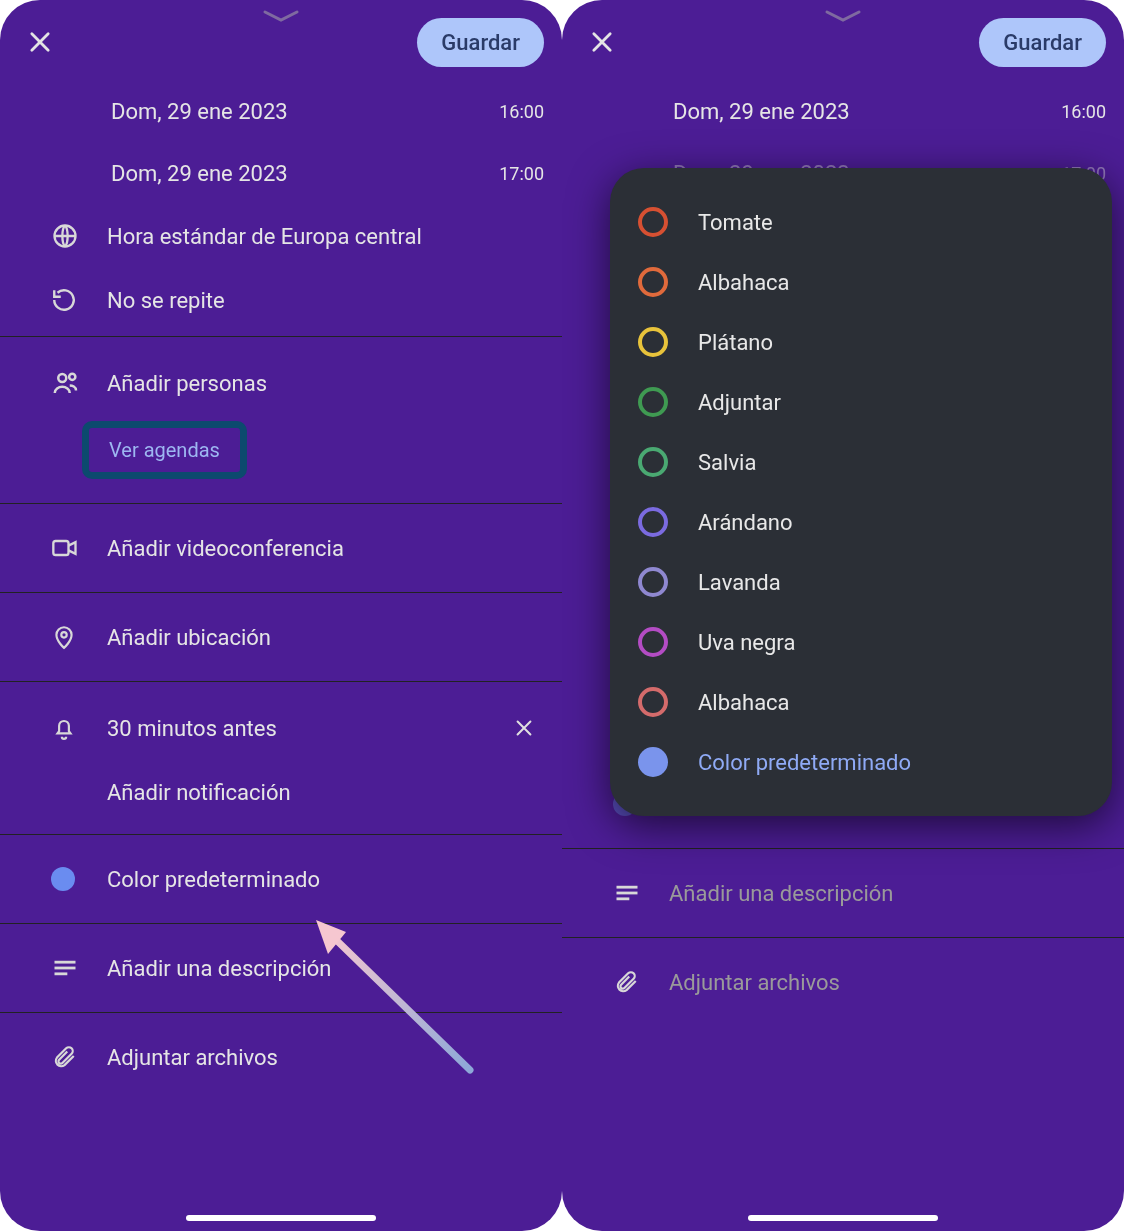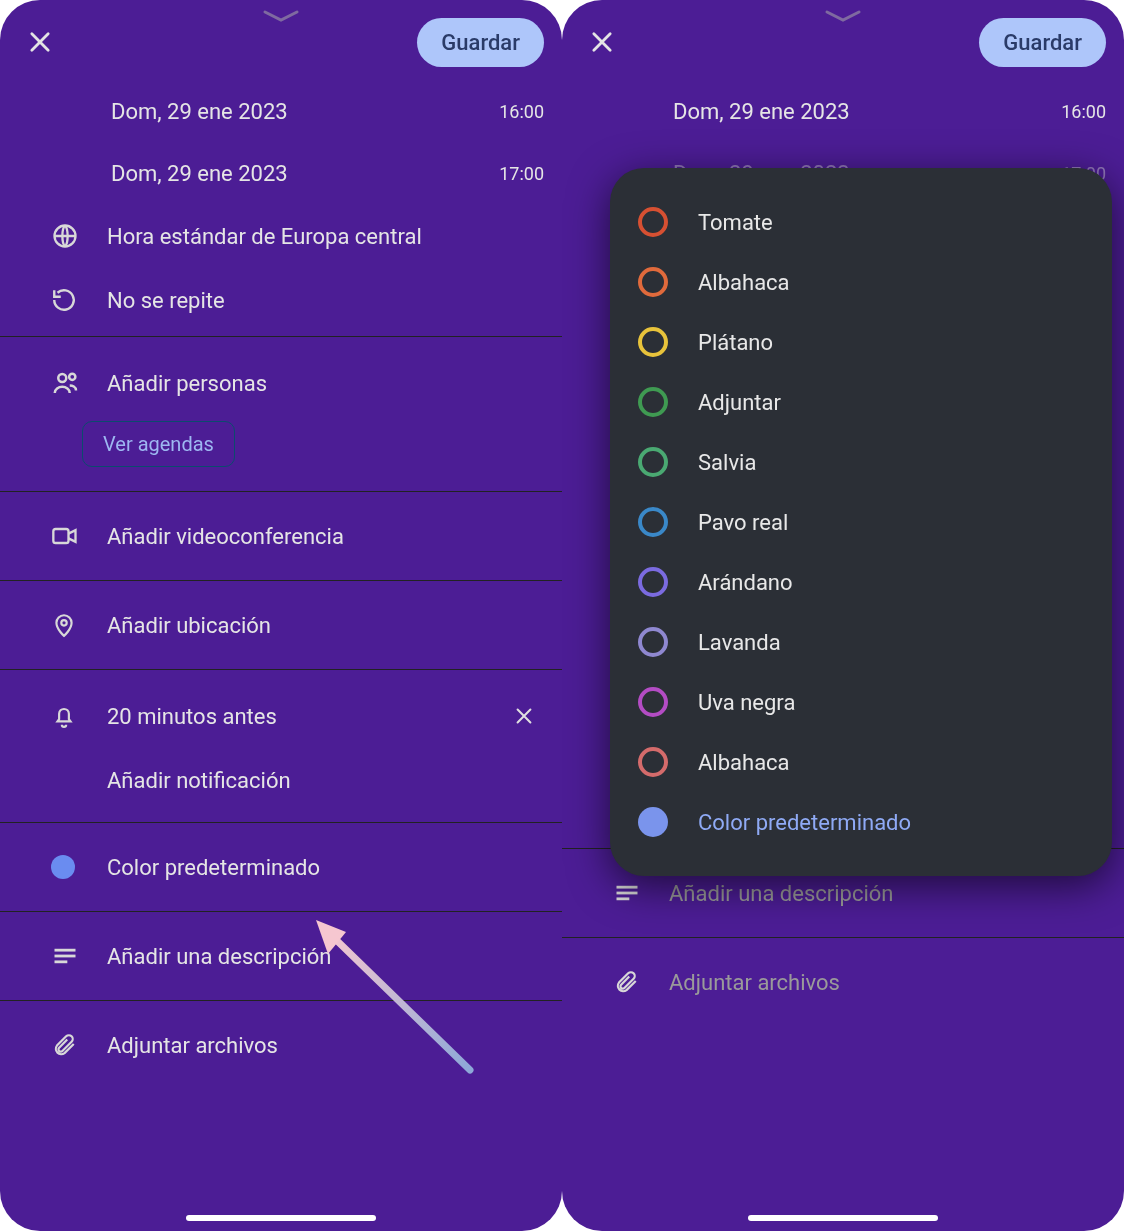--- a/index.html
+++ b/index.html
@@ -69,21 +69,21 @@
     justify-content:flex-start;
     color:#d8d8d8;
   }
   .row .label { flex:1; }
   .row .trail { color:#e5e5e5; font-size:18px; }
   .time-row { padding-left: 82px; min-height:62px; justify-content:space-between; }
   .divider { height:1px; background:#222; margin: 4px 0; }
   .sub-indent { padding-left: 82px; }
   .outline-btn {
     display:inline-block;
-    border:1px solid #0c4a6e;
+    border:7px solid #0c4a6e;
     border-radius: 10px;
     padding: 10px 20px;
     font-size:20px;
     color:#9db7f1;
     cursor:pointer;
     margin-top:6px;
     margin-bottom:14px;
   }
   .x-small {
     width:40px; height:40px;
@@ -234,21 +234,21 @@
   <div class="divider"></div>
 
   <div class="section">
     <div class="row">
       <span class="icon-slot">
         <svg width="26" height="26" viewBox="0 0 24 24" fill="none" stroke="currentColor" stroke-width="2">
             <path d="M6 17h12l-1.5-2V10a4.5 4.5 0 1 0-9 0v5L6 17z"></path>
             <path d="M10 20a2 2 0 0 0 4 0"></path>
           </svg>
       </span>
-      <span class="label">20 minutos antes</span>
+      <span class="label">30 minutos antes</span>
       <span class="x-small">
         <svg width="22" height="22" viewBox="0 0 24 24">
             <path d="M5 5 L19 19 M19 5 L5 19" stroke="currentColor" stroke-width="2.2" stroke-linecap="round"></path>
           </svg>
       </span>
     </div>
     <div class="row">
       <span class="icon-slot"></span>
       <span class="label">Añadir notificación</span>
     </div>
@@ -429,24 +429,20 @@
         </div>
         <div class="color-item">
           <span class="color-circle" style="border-color: rgb(63, 154, 82);"></span>
           <span>Adjuntar</span>
         </div>
         <div class="color-item">
           <span class="color-circle" style="border-color: rgb(74, 169, 114);"></span>
           <span>Salvia</span>
         </div>
         <div class="color-item">
-          <span class="color-circle" style="border-color: rgb(58, 136, 200);"></span>
-          <span>Pavo real</span>
-        </div>
-        <div class="color-item">
           <span class="color-circle" style="border-color: rgb(123, 107, 224);"></span>
           <span>Arándano</span>
         </div>
         <div class="color-item">
           <span class="color-circle" style="border-color: rgb(143, 136, 208);"></span>
           <span>Lavanda</span>
         </div>
         <div class="color-item">
           <span class="color-circle" style="border-color: rgb(179, 76, 196);"></span>
           <span>Uva negra</span>

